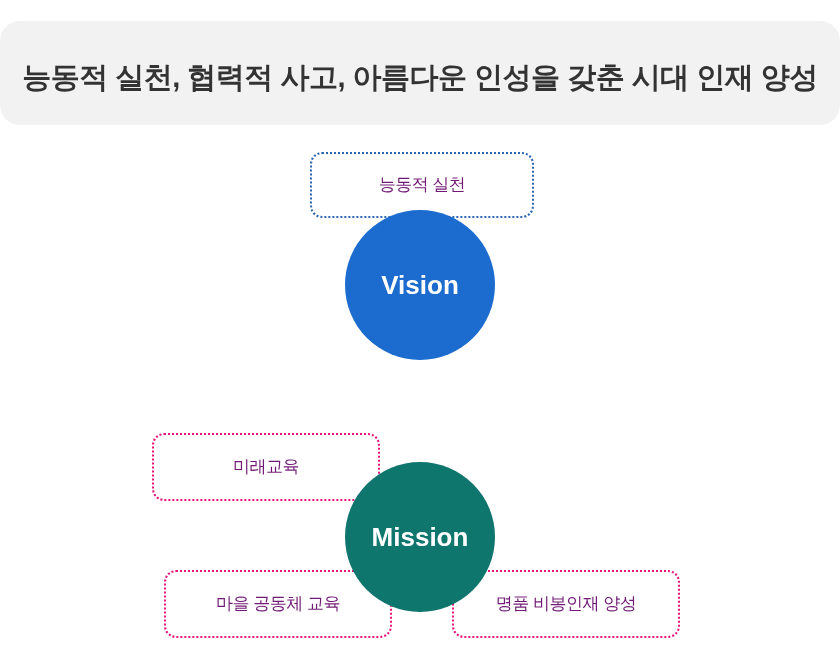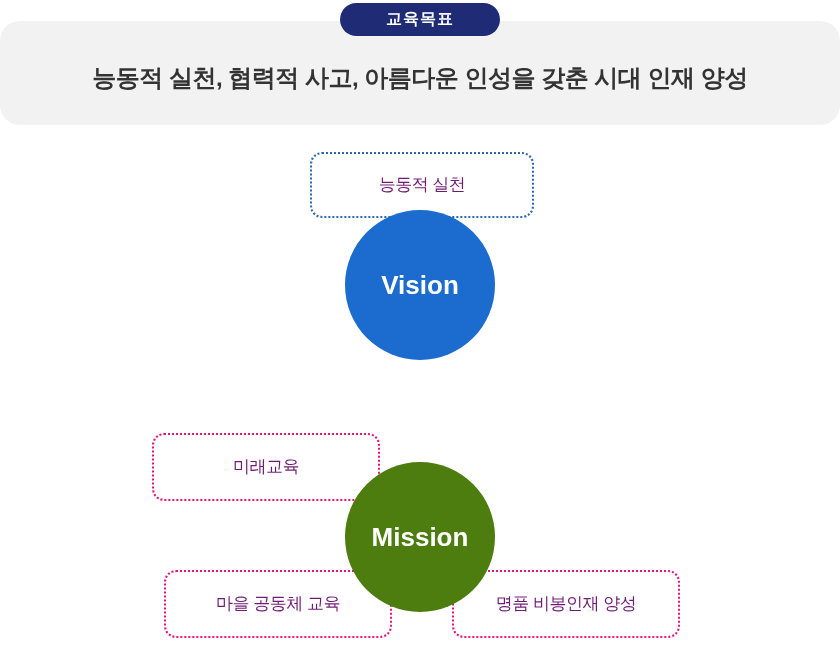--- a/index.html
+++ b/index.html
@@ -45,21 +45,21 @@
     background: #f2f2f2;
     border-radius: 20px;
     display: flex;
     align-items: center;
     justify-content: center;
     z-index: 1;
   }
   .banner-title {
     margin-top: 10px;
     color: #333333;
-    font-size: 24px;
+    font-size: 29px;
     font-weight: 700;
     letter-spacing: -0.5px;
     text-align: center;
   }
 
   
   .dbox {
     position: absolute;
     background: #ffffff;
     border-radius: 12px;
@@ -95,30 +95,27 @@
     border-radius: 50%;
     display: flex;
     align-items: center;
     justify-content: center;
     color: #ffffff;
     font-size: 26px;
     font-weight: 700;
     z-index: 2;
   }
   .circle.vision  { left: 345px; top: 210px; background: #1c6bce; }
-  .circle.mission { left: 345px; top: 462px; background: #4d7c0f; }
+  .circle.mission { left: 345px; top: 462px; background: #0f766e; }
 </style>
 </head>
 <body>
 
 <div class="stage">
 
-  <div class="goal-badge">
-    <span>교육목표</span>
-  </div>
   <div class="banner">
     <div class="banner-title">능동적 실천, 협력적 사고, 아름다운 인성을 갖춘 시대 인재 양성</div>
   </div>
 
   <div class="dbox blue box-v-top">능동적 실천</div>
   <div class="circle vision">
     <span>Vision</span>
   </div>
 
   <div class="dbox pink box-m-tl">미래교육</div>

